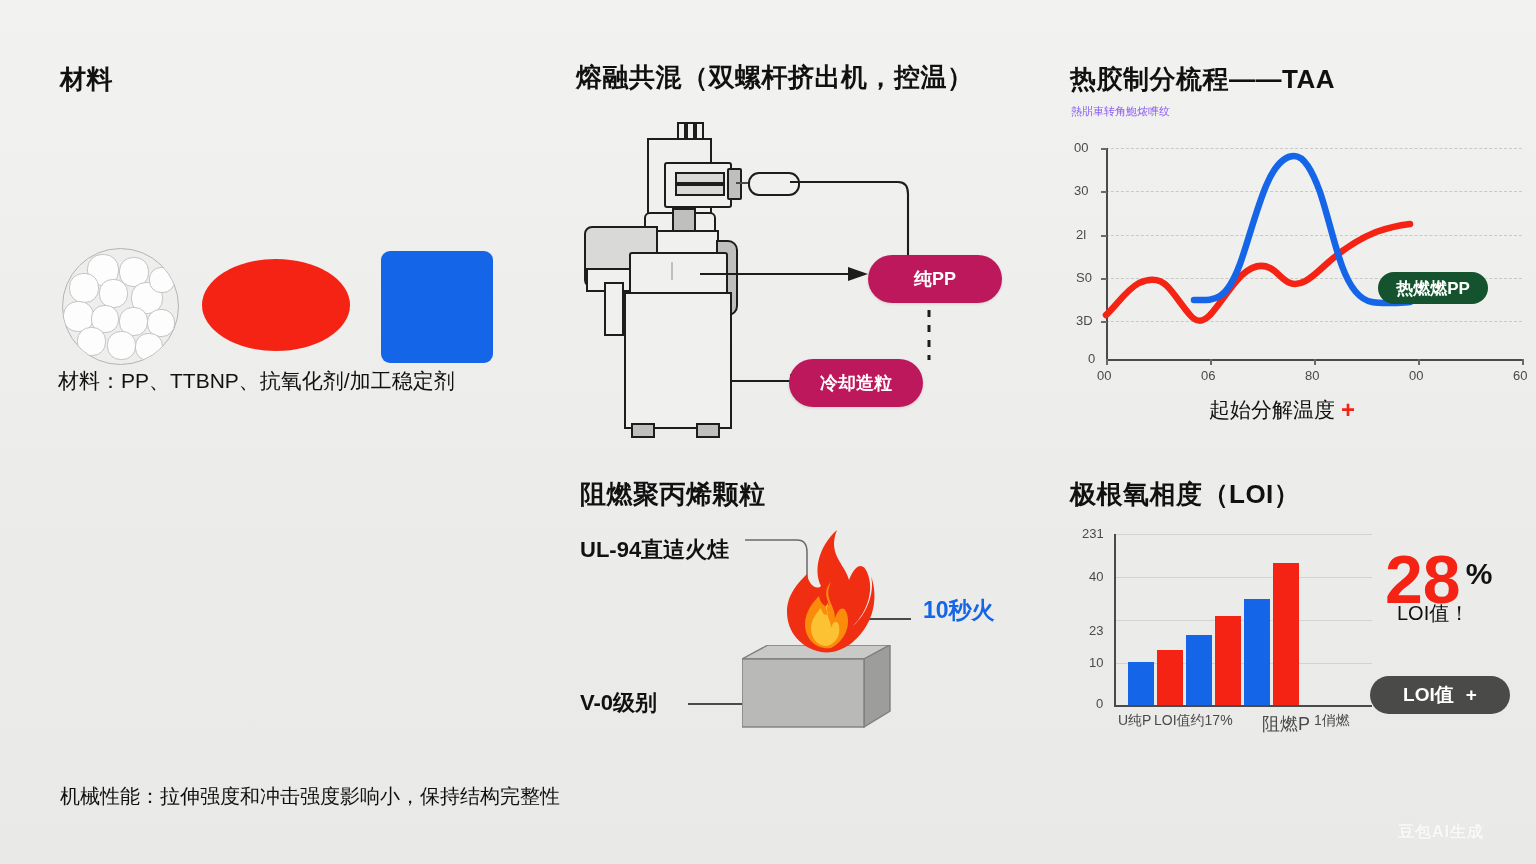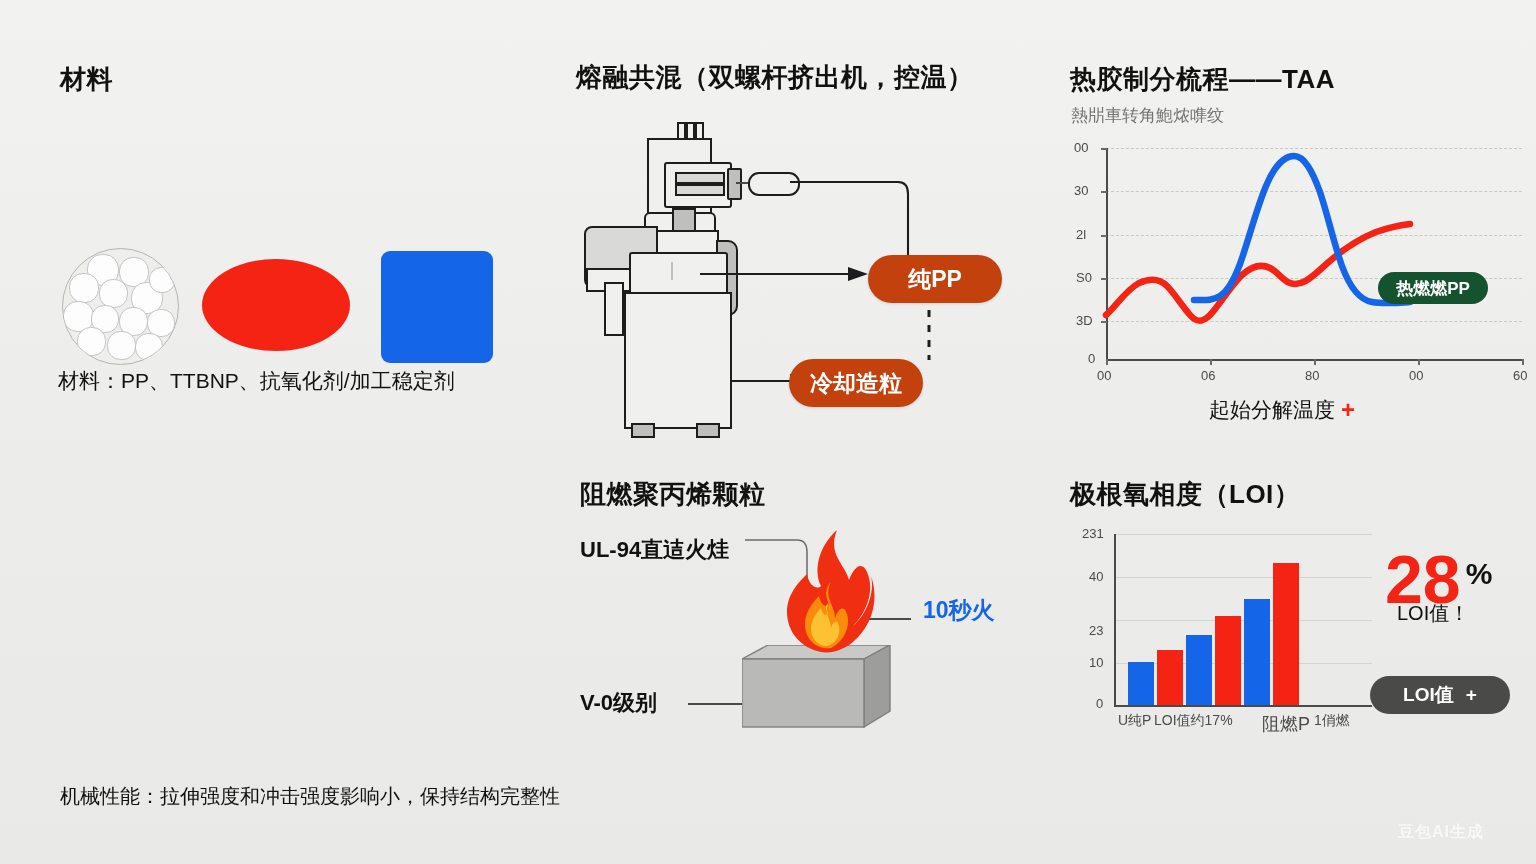--- a/index.html
+++ b/index.html
@@ -10,21 +10,21 @@
     overflow:hidden;position:relative;
     color:#111;
   }
   
   .bg-grad{position:absolute;inset:0;background:linear-gradient(180deg,#f2f2f0 0%,#ececeb 55%,#e9e9e7 100%);}
   .stage{position:absolute;inset:0;}
 
   .abs{position:absolute;}
 
   .h-title{font-size:26px;font-weight:bold;letter-spacing:.5px;color:#111;white-space:nowrap;}
-  .sub-title{font-size:17px;color:#737373;white-space:nowrap;}
+  .sub-title{font-size:11px;color:#8b5cf6;white-space:nowrap;}
   .body-text{font-size:21px;color:#111;white-space:nowrap;}
   .caption{font-size:20px;color:#111;white-space:nowrap;}
   .label-bold{font-size:22px;font-weight:bold;color:#111;white-space:nowrap;}
 
   
   .pellet-circle{
     width:115px;height:115px;border-radius:50%;
     border:1.6px solid #b4b4b4;background:#eeeeec;
     position:relative;overflow:hidden;
   }
@@ -40,23 +40,23 @@
   }
 
   
   .mpart{position:absolute;border:2.1px solid #1d1d1d;}
   .m-light{background:#f0f0ee;}
   .m-mid{background:#d9d9d7;}
   .m-dark{background:#bfbfbd;}
   .m-noborder{border:none;}
 
   .pill{
-    background:#c2410c;color:#fff;border-radius:999px;
+    background:#be185d;color:#fff;border-radius:999px;
     display:flex;align-items:center;justify-content:center;
-    font-size:23px;font-weight:bold;white-space:nowrap;
+    font-size:18px;font-weight:bold;white-space:nowrap;
     box-shadow:0 1px 3px rgba(0,0,0,.12);
   }
 
   
   .axis-line{position:absolute;background:#4a4a4a;}
   .grid-line{position:absolute;border-top:1px dashed #c9c9c7;}
   .grid-solid{position:absolute;border-top:1px solid #d3d3d1;}
   .tick{position:absolute;background:#6a6a6a;}
   .tick-lab{position:absolute;font-size:13px;color:#4a4a4a;white-space:nowrap;}
   .bar{position:absolute;}

